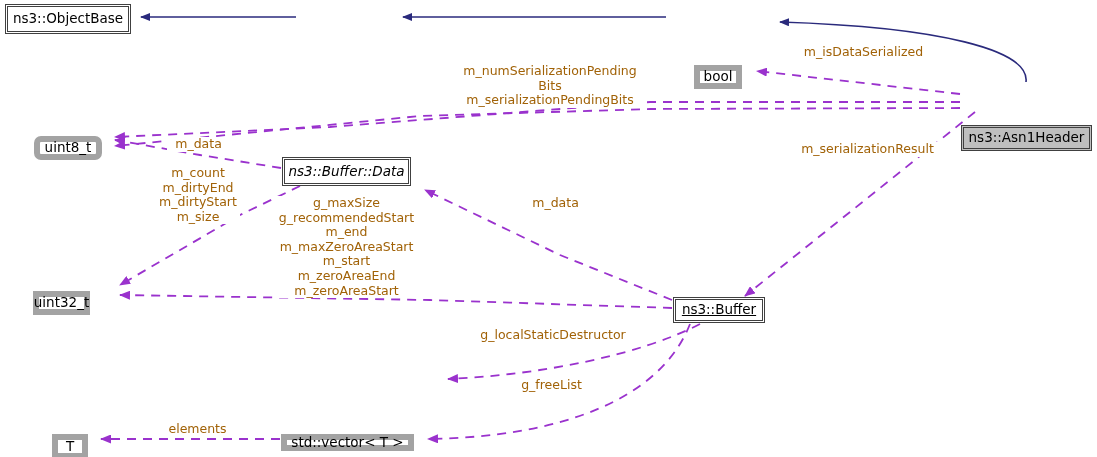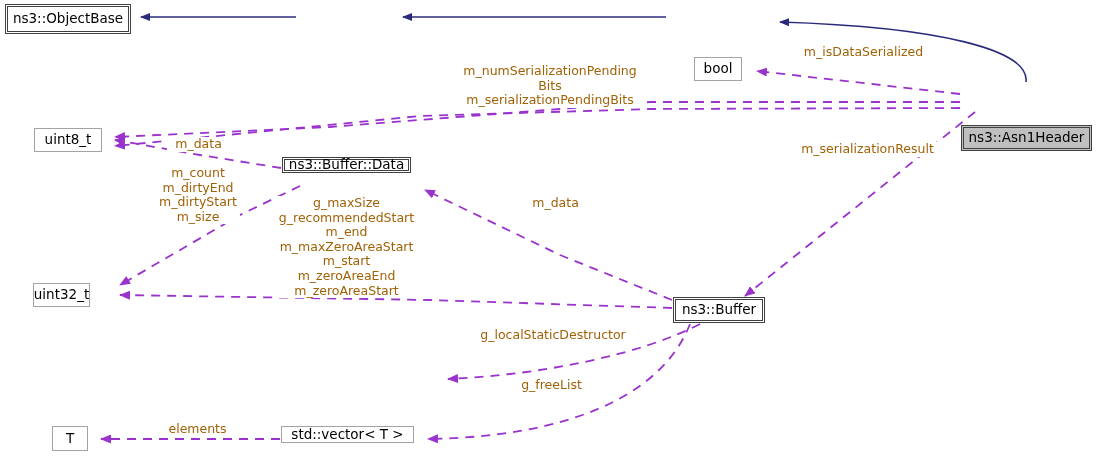--- a/index.html
+++ b/index.html
@@ -36,21 +36,22 @@
     white-space: pre-line;
     background: #ffffff;
   }
   
   .node.cls {
     border: 1px solid #404040;
     box-shadow: 0 0 0 1px #ffffff inset, 0 0 0 2px #404040 inset;
   }
   
   .node.plain {
-    border: 1px solid #a3a3a3;
+    border: 6px solid #a3a3a3;
+    margin-top: 8px;
   }
   
   .node.focus {
     background: #bfbfbf;
     border: 1px solid #404040;
     box-shadow: 0 0 0 1px #bfbfbf inset, 0 0 0 2px #404040 inset;
     margin-top: 42px;
   }
   .edge-label {
     position: absolute;
@@ -109,27 +110,27 @@
   </svg>
 
   <div class="node cls" style="left:5px; top:4px; width:126px; height:30px;">ns3::ObjectBase</div>
 
 
 
   <div class="node plain" style="left:694px; top:57px; width:48px; height:24px;">bool</div>
 
   <div class="node focus" style="left:961px; top:83px; width:131px; height:26px;">ns3::Asn1Header</div>
 
-  <div class="node plain" style="left:34px; top:128px; width:68px; height:24px;">uint8_t</div>
+  <div class="node plain" style="left:34px; top:128px; width:68px; height:24px;border-radius:7px;">uint8_t</div>
 
-  <div class="node cls" style="left:282px; top:157px; width:129px; height:16px;">ns3::Buffer::Data</div>
+  <div class="node cls" style="left:282px; top:157px; width:129px; height:29px;font-style:italic;">ns3::Buffer::Data</div>
 
   <div class="node plain" style="left:33px; top:283px; width:57px; height:24px;">uint32_t</div>
 
-  <div class="node cls" style="left:673px; top:297px; width:92px; height:26px;">ns3::Buffer</div>
+  <div class="node cls" style="left:673px; top:297px; width:92px; height:26px;text-decoration:underline;">ns3::Buffer</div>
 
 
   <div class="node plain" style="left:52px; top:426px; width:36px; height:25px;">T</div>
 
   <div class="node plain" style="left:281px; top:426px; width:133px; height:17px;">std::vector&lt; T &gt;</div>
 
   <div class="edge-label" style="left:455px; top:64px; width:190px;">m_numSerializationPending
 Bits
 m_serializationPendingBits</div>
 

